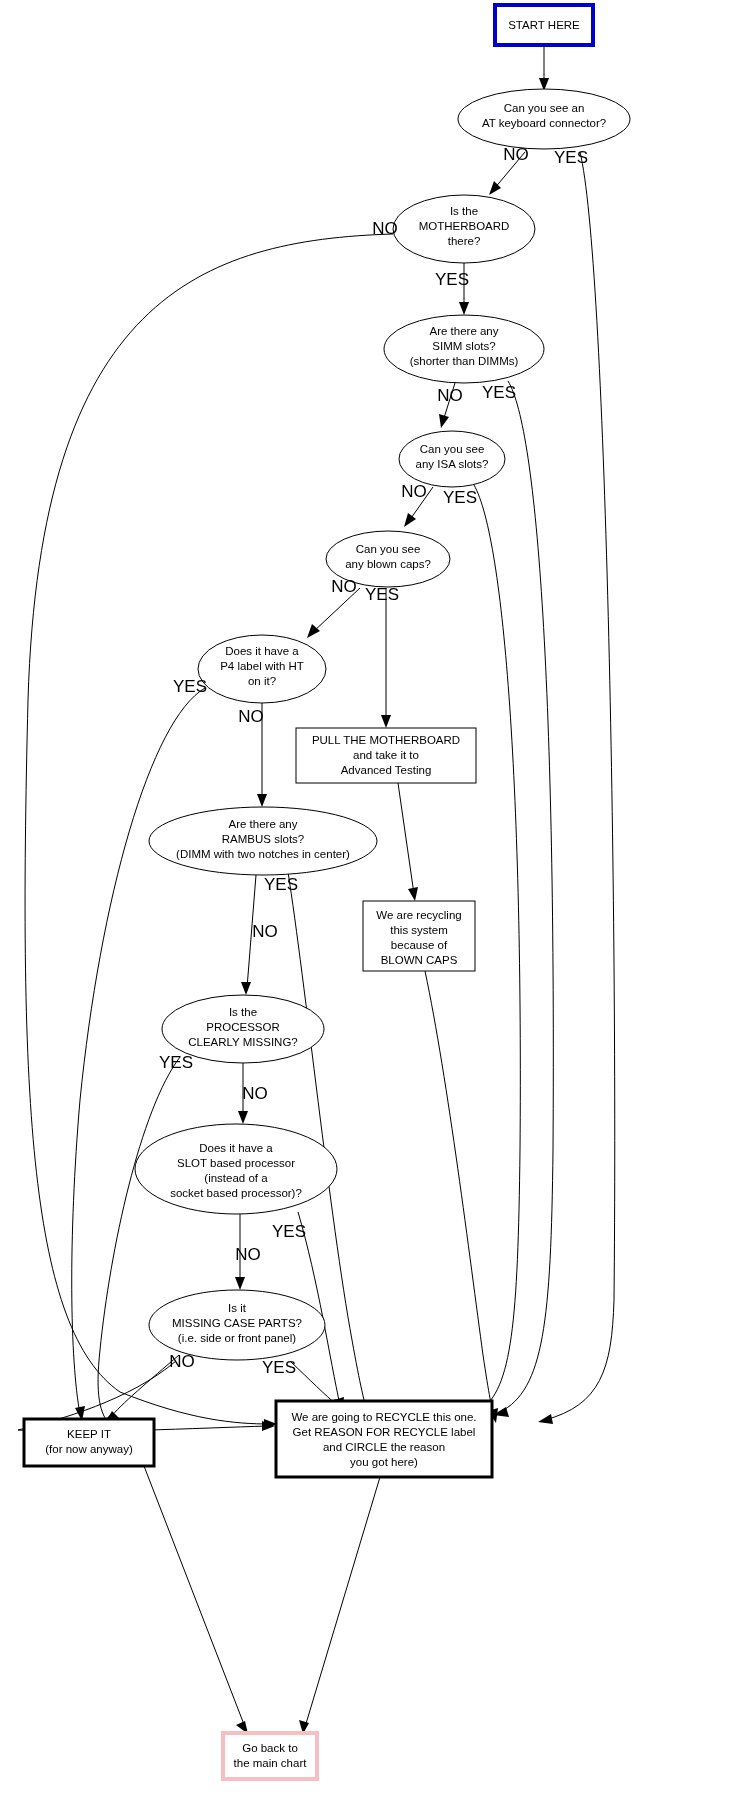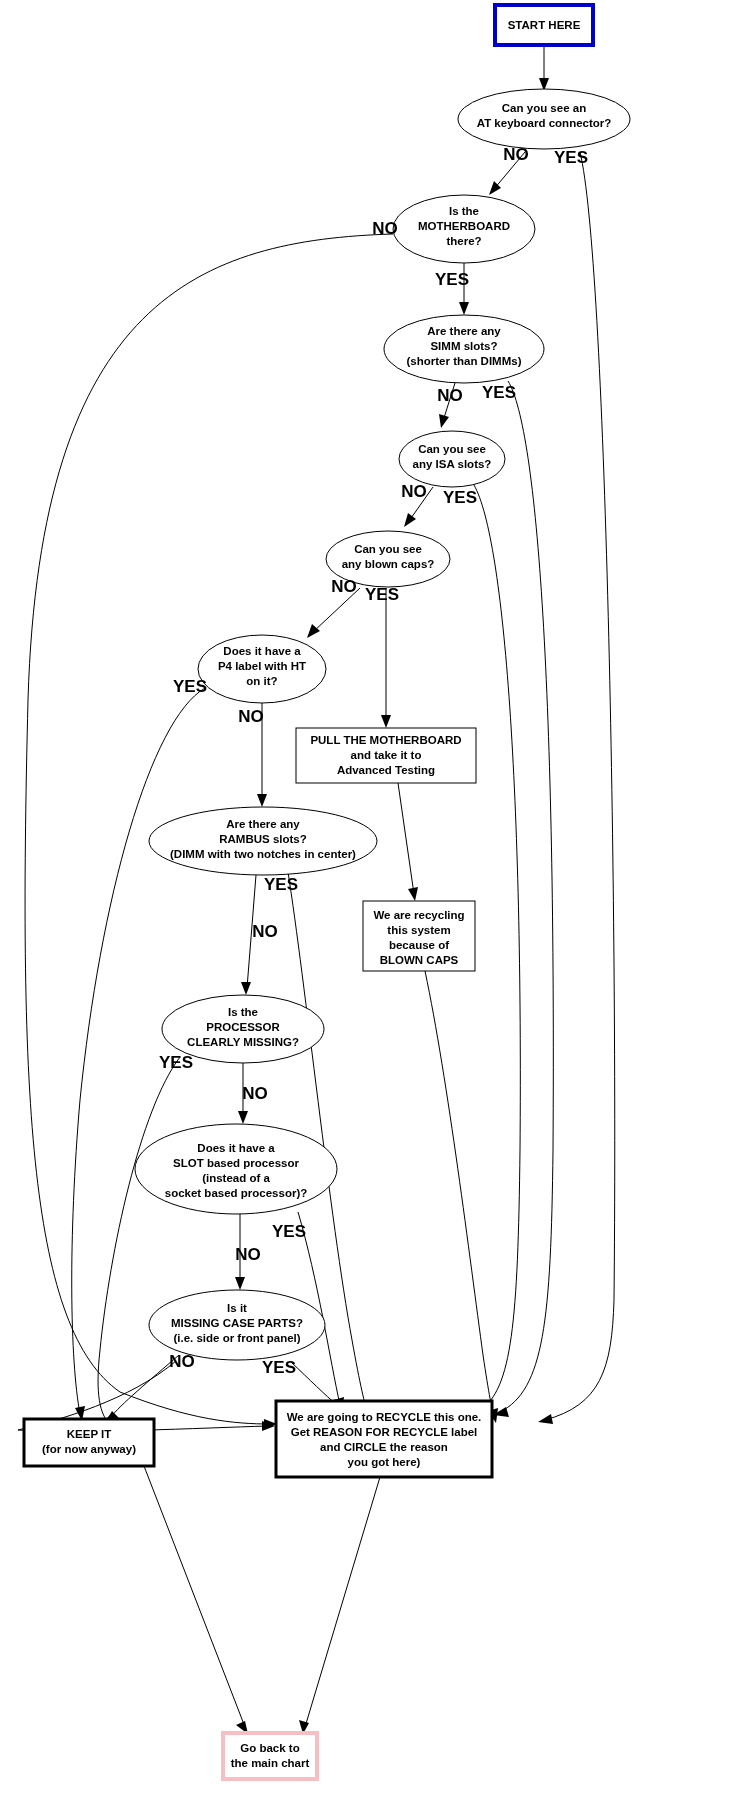--- a/index.html
+++ b/index.html
@@ -11,21 +11,20 @@
   body {
     width: 731px;
     height: 1805px;
     font-family: "Liberation Sans", sans-serif;
     overflow: hidden;
   }
   #chart-root {
     position: relative;
     width: 662px;
     height: 1805px;
-    font-weight: bold;
   }
   svg#flow {
     position: absolute;
     top: 0;
     left: 0;
     width: 731px;
     height: 1805px;
     display: block;
   }
   .node-ellipse {

